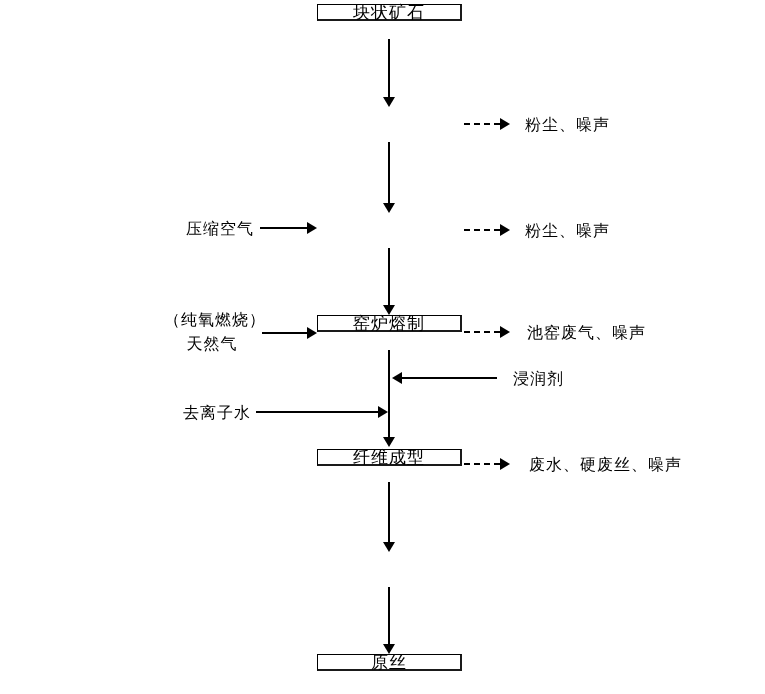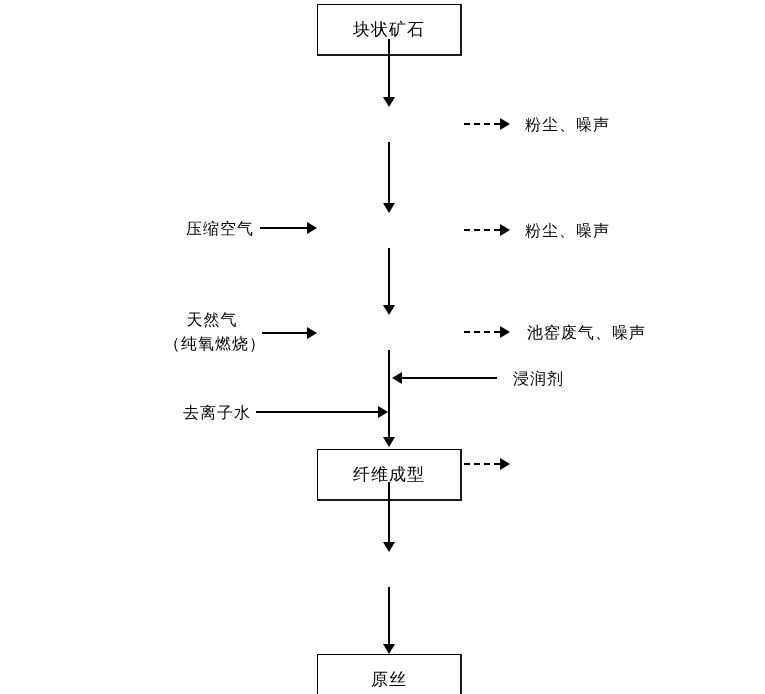--- a/index.html
+++ b/index.html
@@ -6,21 +6,21 @@
   #canvas{
     position:relative;
     width:765px;height:694px;
     background:#fff;
     font-family:"DejaVu Sans",sans-serif;
     color:#000;
     overflow:hidden;
   }
   .box{
     position:absolute;
-    left:317px;width:145px;height:52px;
+    left:317px;width:145px;height:17px;
     box-sizing:border-box;
     border:1px solid #000;
     border-right:2px solid #1a1a1a;
     border-bottom:2px solid #1a1a1a;
     background:#fff;
     display:flex;align-items:center;justify-content:center;
     font-size:17px;letter-spacing:1px;
   }
   .vline{position:absolute;left:388px;width:2px;background:#000;}
   .hline{position:absolute;height:2px;background:#000;}
@@ -43,20 +43,23 @@
   .two-line{text-align:center;line-height:24px;}
 </style>
 </head>
 <body>
 
 <div id="canvas">
 
   <div class="box" style="top:4px">
       <span>块状矿石</span>
     </div>
+  <div class="box" style="top:315px">
+      <span>窑炉熔制</span>
+    </div>
   <div class="box" style="top:449px">
       <span>纤维成型</span>
     </div>
   <div class="box" style="top:654px">
       <span>原丝</span>
     </div>
 
   <div class="vline" style="top:39px;height:58px"></div>
   <div class="ah-down" style="top:97px"></div>
 
@@ -73,22 +76,22 @@
   <div class="ah-down" style="top:542px"></div>
 
   <div class="vline" style="top:587px;height:57px"></div>
   <div class="ah-down" style="top:644px"></div>
 
   <div class="side-label" style="left:186px;top:229px">压缩空气</div>
   <div class="hline" style="left:260px;top:227px;width:47px"></div>
   <div class="ah-right" style="left:307px;top:222px"></div>
 
   <div class="side-label two-line" style="left:164px;top:332px;width:96px">
+    <div>（纯氧燃烧）</div>
     <div>天然气</div>
-    <div>（纯氧燃烧）</div>
   </div>
   <div class="hline" style="left:262px;top:332px;width:45px"></div>
   <div class="ah-right" style="left:307px;top:327px"></div>
 
   <div class="side-label" style="left:513px;top:379px">浸润剂</div>
   <div class="hline" style="left:402px;top:377px;width:95px"></div>
   <div class="ah-left" style="left:392px;top:372px"></div>
 
   <div class="side-label" style="left:183px;top:413px">去离子水</div>
   <div class="hline" style="left:256px;top:411px;width:122px"></div>
@@ -101,14 +104,15 @@
   <div class="dline" style="left:464px;top:229px;width:36px"></div>
   <div class="ah-right" style="left:500px;top:224px"></div>
   <div class="side-label" style="left:525px;top:231px">粉尘、噪声</div>
 
   <div class="dline" style="left:464px;top:331px;width:36px"></div>
   <div class="ah-right" style="left:500px;top:326px"></div>
   <div class="side-label" style="left:527px;top:333px">池窑废气、噪声</div>
 
   <div class="dline" style="left:464px;top:463px;width:36px"></div>
   <div class="ah-right" style="left:500px;top:458px"></div>
+  <div class="side-label" style="left:529px;top:465px">废水、硬废丝、噪声</div>
 
 </div>
 
 </body></html>

